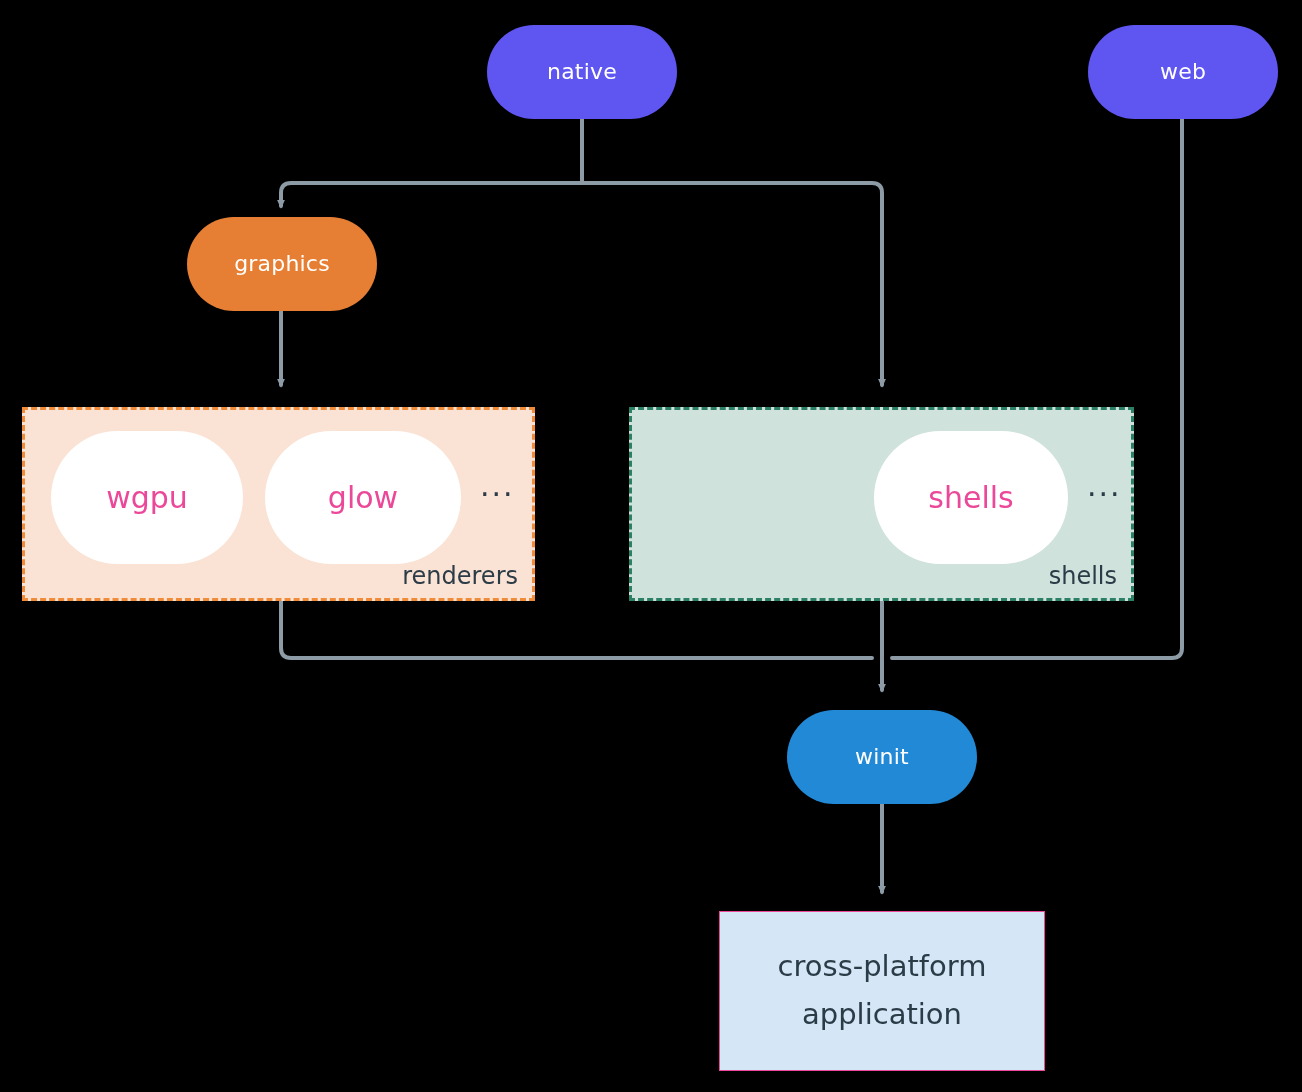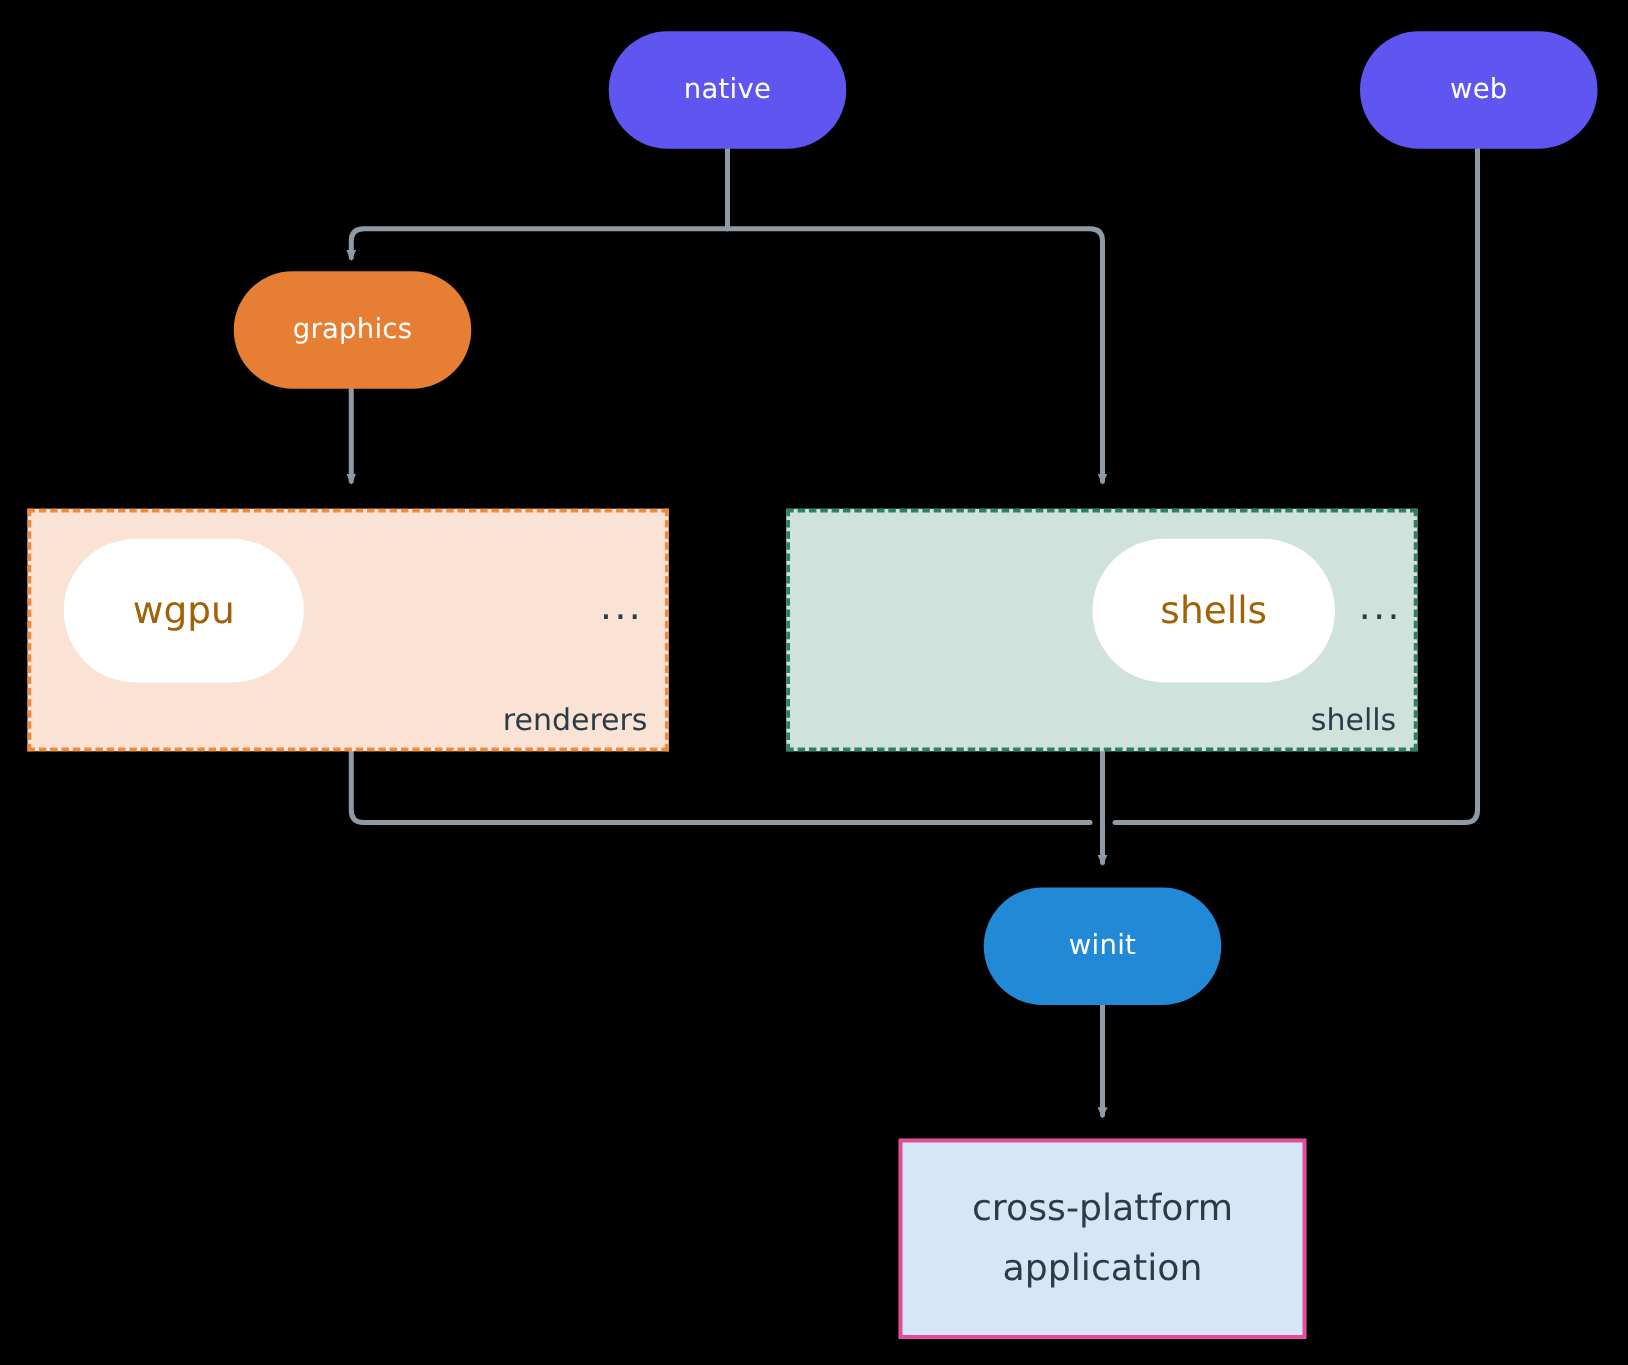--- a/index.html
+++ b/index.html
@@ -102,23 +102,23 @@
   }
   
   .pill-inner {
     position: absolute;
     box-sizing: border-box;
     display: flex;
     align-items: center;
     justify-content: center;
     background: #ffffff;
     border-radius: 999px;
-    color: #a16207;
+    color: #ec4899;
     font-size: 30px;
-    height: 115px;
+    height: 133px;
     top: 21px;
   }
   #pill-wgpu  { left: 26px;  width: 192px; }
   #pill-glow  { left: 240px; width: 196px; }
   #pill-winit { left: 26px;  width: 190px; }
   #pill-glutin{ left: 242px; width: 194px; }
   .ellipsis {
     position: absolute;
     top: 58px;
     font-size: 30px;
@@ -127,21 +127,21 @@
   }
   #ellipsis-renderers { left: 455px; }
   #ellipsis-shells    { left: 455px; }
   
   #node-application {
     left: 719px;
     top: 911px;
     width: 326px;
     height: 160px;
     background: #D5E6F7;
-    border: 3px solid #ec4899;
+    border: 1px solid #ec4899;
     color: #2C3C47;
     font-size: 29px;
     line-height: 1.65;
   }
 </style>
 </head>
 <body>
 
 <div id="canvas">
 
@@ -174,20 +174,21 @@
   </svg>
 
   <div class="node pill-top" id="node-native">native</div>
 
   <div class="node pill-top" id="node-graphics">graphics</div>
 
   <div class="node pill-top" id="node-web">web</div>
 
   <div class="group-box" id="group-renderers">
     <div class="pill-inner" id="pill-wgpu">wgpu</div>
+    <div class="pill-inner" id="pill-glow">glow</div>
     <div class="ellipsis" id="ellipsis-renderers">...</div>
     <div class="group-label">renderers</div>
   </div>
 
   <div class="group-box" id="group-shells">
     <div class="pill-inner" id="pill-glutin">shells</div>
     <div class="ellipsis" id="ellipsis-shells">...</div>
     <div class="group-label">shells</div>
   </div>
 

